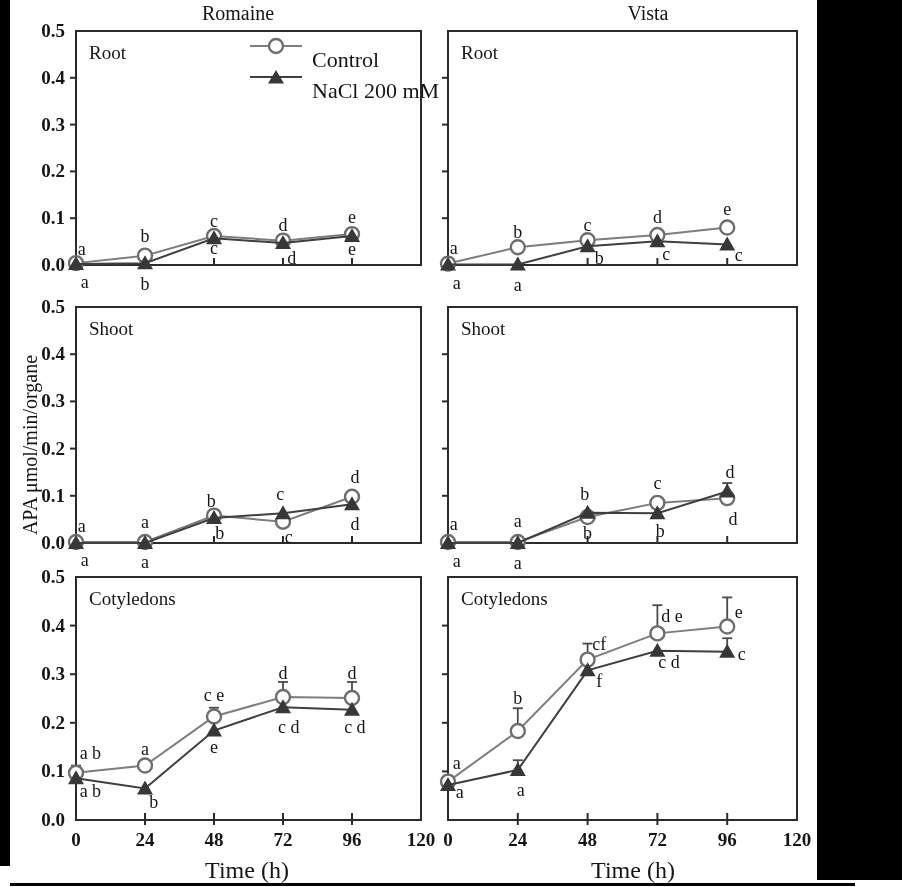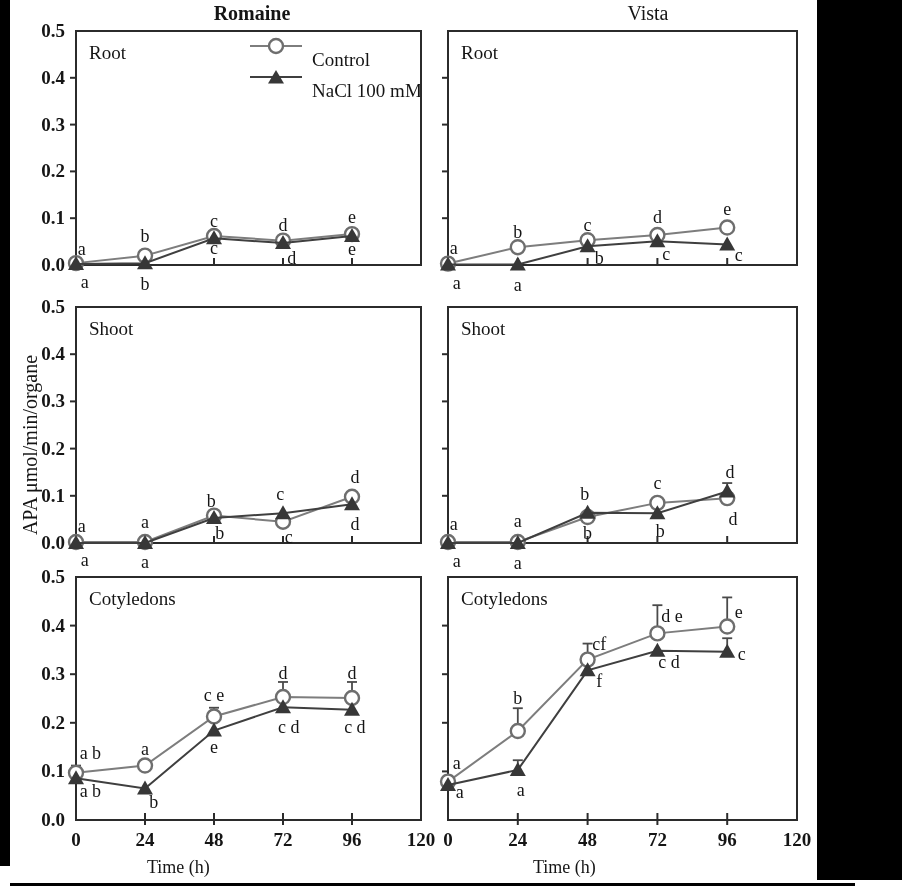--- a/index.html
+++ b/index.html
@@ -3,60 +3,60 @@
 <meta charset="utf-8">
 <style>
   html,body{margin:0;padding:0;background:#ffffff;}
   #stage{
     position:relative;width:902px;height:887px;background:#ffffff;overflow:hidden;
     font-family:"Liberation Serif","DejaVu Serif",serif;color:#151515;
   }
   .scan-bar{position:absolute;background:#000000;}
   #plots-svg{position:absolute;left:0;top:0;overflow:visible;}
   .col-title{position:absolute;top:2px;width:200px;text-align:center;font-size:20px;}
-  .axis-caption{position:absolute;top:857px;width:200px;text-align:left;font-size:18px;}
+  .axis-caption{position:absolute;top:857px;width:200px;text-align:center;font-size:24px;}
   .ylabel{
     position:absolute;left:-120px;top:434px;width:300px;height:22px;text-align:center;
     font-size:20px;transform:rotate(-90deg);
   }
   .legend{position:absolute;left:248px;top:34px;display:flex;flex-direction:column;gap:7px;}
   .legend-row{display:flex;align-items:center;gap:8px;height:24px;}
-  .legend-row span{font-size:19px;margin-top:28px;}
+  .legend-row span{font-size:22px;margin-top:28px;}
 </style>
 </head>
 <body>
 
 <div id="stage">
 
   <div class="scan-bar" style="left:0;top:0;width:10px;height:866px;"></div>
   <div class="scan-bar" style="left:817px;top:0;width:85px;height:880px;"></div>
   <div class="scan-bar" style="left:10px;top:883px;width:845px;height:3px;"></div>
 
-  <div class="col-title" style="left:152px;font-weight:bold;">Romaine</div>
+  <div class="col-title" style="left:138px;">Romaine</div>
   <div class="col-title" style="left:548px;text-align:center;">Vista</div>
 
   <div class="ylabel">APA μmol/min/organe</div>
 
   <div class="axis-caption" style="left:147px;">Time (h)</div>
   <div class="axis-caption" style="left:533px;">Time (h)</div>
 
   <div class="legend">
     <div class="legend-row">
       <svg width="56" height="18">
         <line x1="2" y1="9" x2="54" y2="9" stroke="#7d7d7d" stroke-width="2.2"></line>
         <circle cx="28" cy="9" r="7" fill="#ffffff" stroke="#6e6e6e" stroke-width="2.4"></circle>
       </svg>
       <span>Control</span>
     </div>
     <div class="legend-row">
       <svg width="56" height="18">
         <line x1="2" y1="9" x2="54" y2="9" stroke="#3f3f3f" stroke-width="2.2"></line>
         <polygon points="20,15.5 36,15.5 28,2" fill="#373737"></polygon>
       </svg>
-      <span>NaCl 100 mM</span>
+      <span>NaCl 200 mM</span>
     </div>
   </div>
 
   <svg id="plots-svg" width="902" height="887">
       <g>
         <rect x="76" y="31" width="345" height="234" fill="none" stroke="#2b2b2b" stroke-width="2"></rect>
         <text x="65" y="271" text-anchor="end" font-size="19" font-weight="600" fill="#151515">0.0</text>
         <line x1="70" y1="218.2" x2="76" y2="218.2" stroke="#2b2b2b" stroke-width="2"></line>
         <text x="65" y="224.2" text-anchor="end" font-size="19" font-weight="600" fill="#151515">0.1</text>
         <line x1="70" y1="171.39999999999998" x2="76" y2="171.39999999999998" stroke="#2b2b2b" stroke-width="2"></line>

